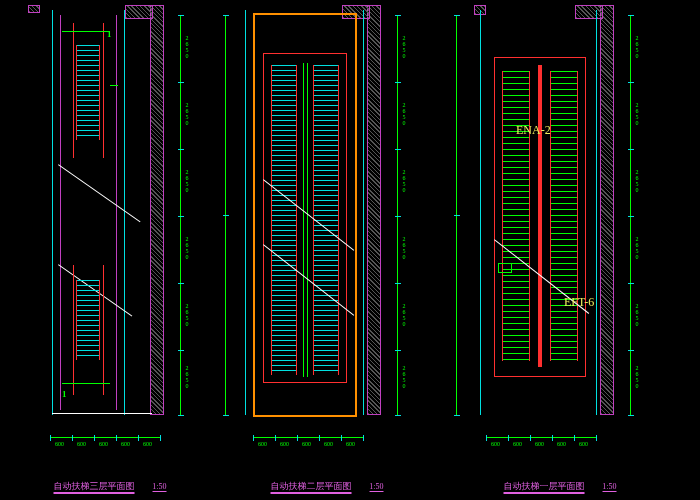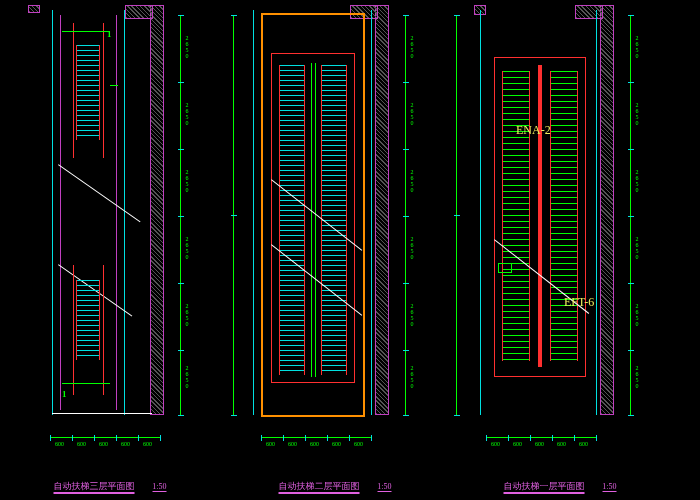--- a/index.html
+++ b/index.html
@@ -13,21 +13,21 @@
     font-size: 7px;
   }
   .viewport { position: relative; width: 700px; height: 500px; }
   .plan {
     position: absolute;
     top: 5px;
     width: 220px;
     height: 490px;
   }
   .plan.p1 { left: 0px; }
-  .plan.p2 { left: 225px; }
+  .plan.p2 { left: 217px; }
   .plan.p3 { left: 450px; }
 
   
   .wall {
     position: absolute;
     border: 1px solid #c040c0;
     background: repeating-linear-gradient(45deg, #555 0 1px, transparent 1px 3px);
   }
   
   .line { position: absolute; }

